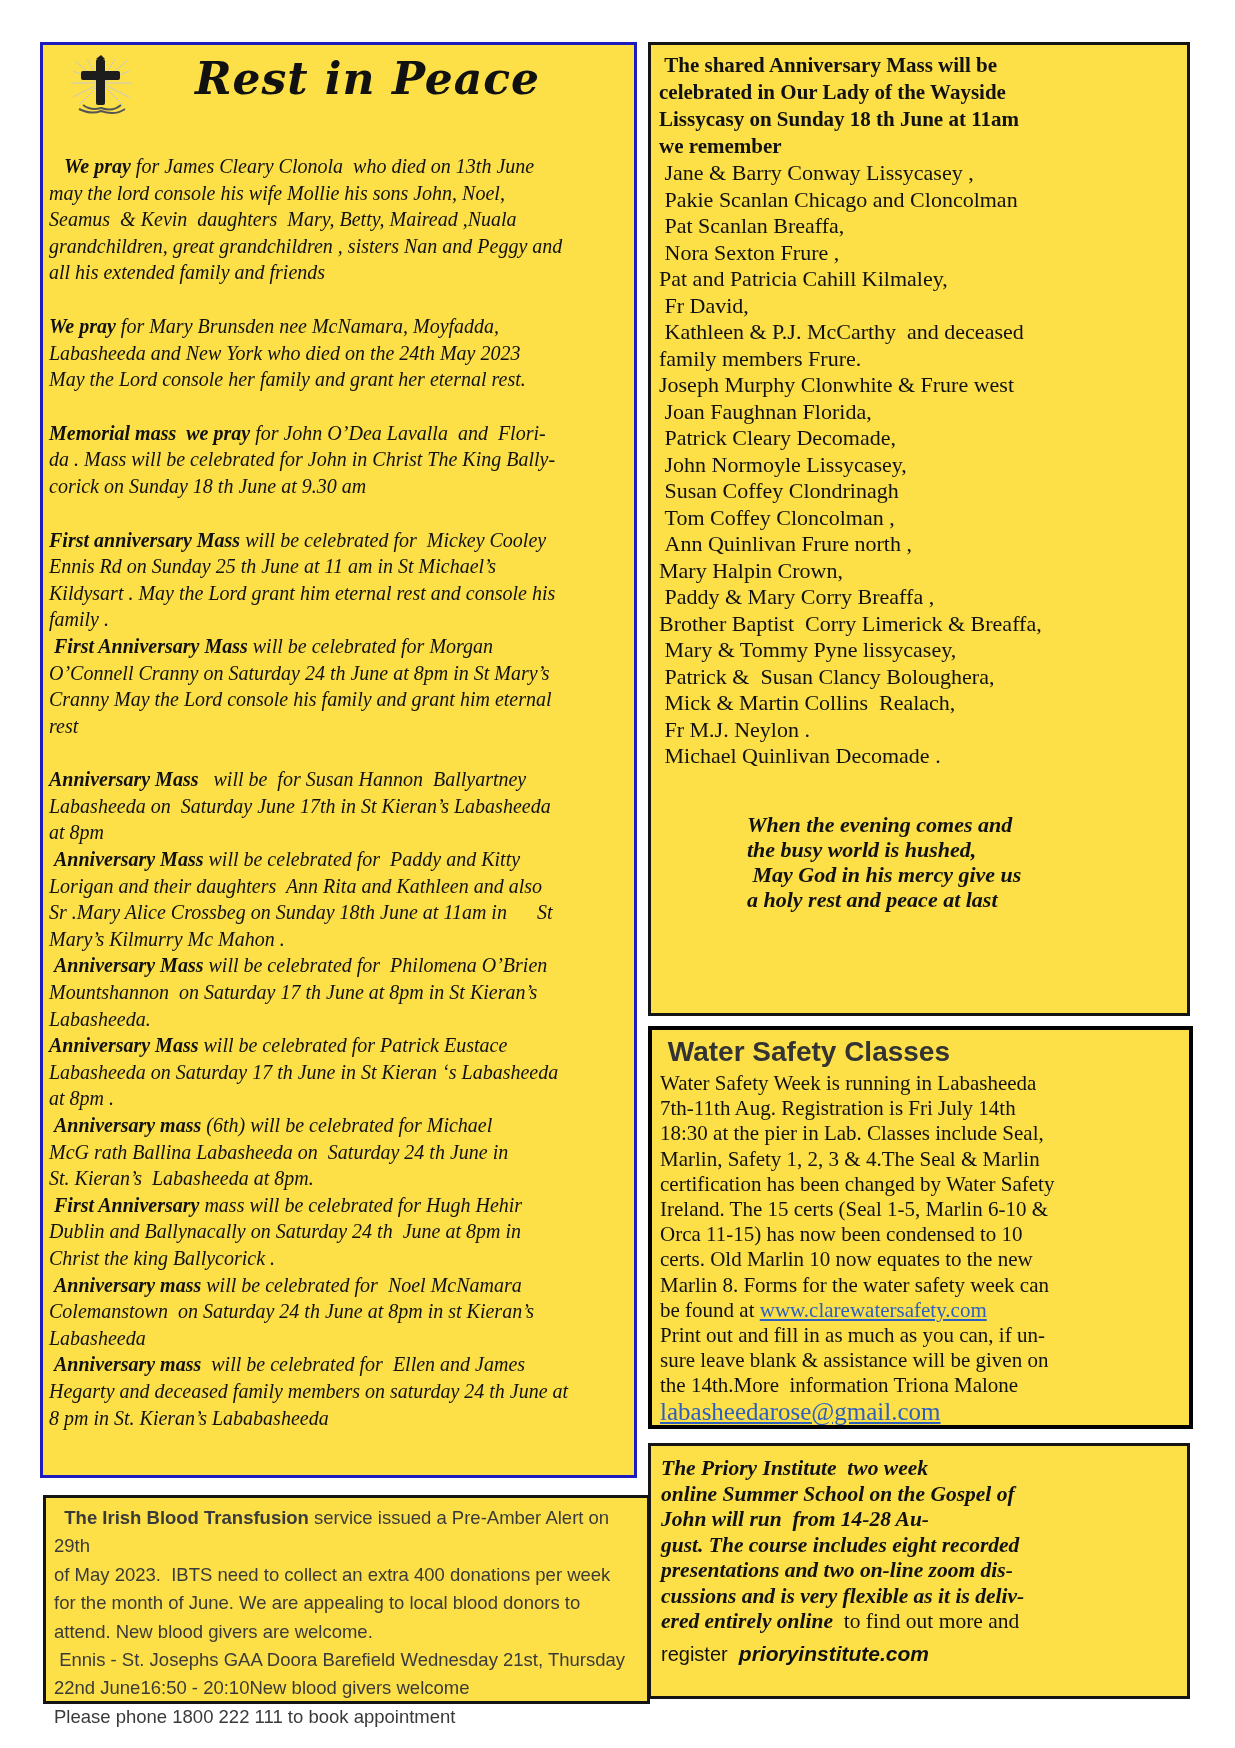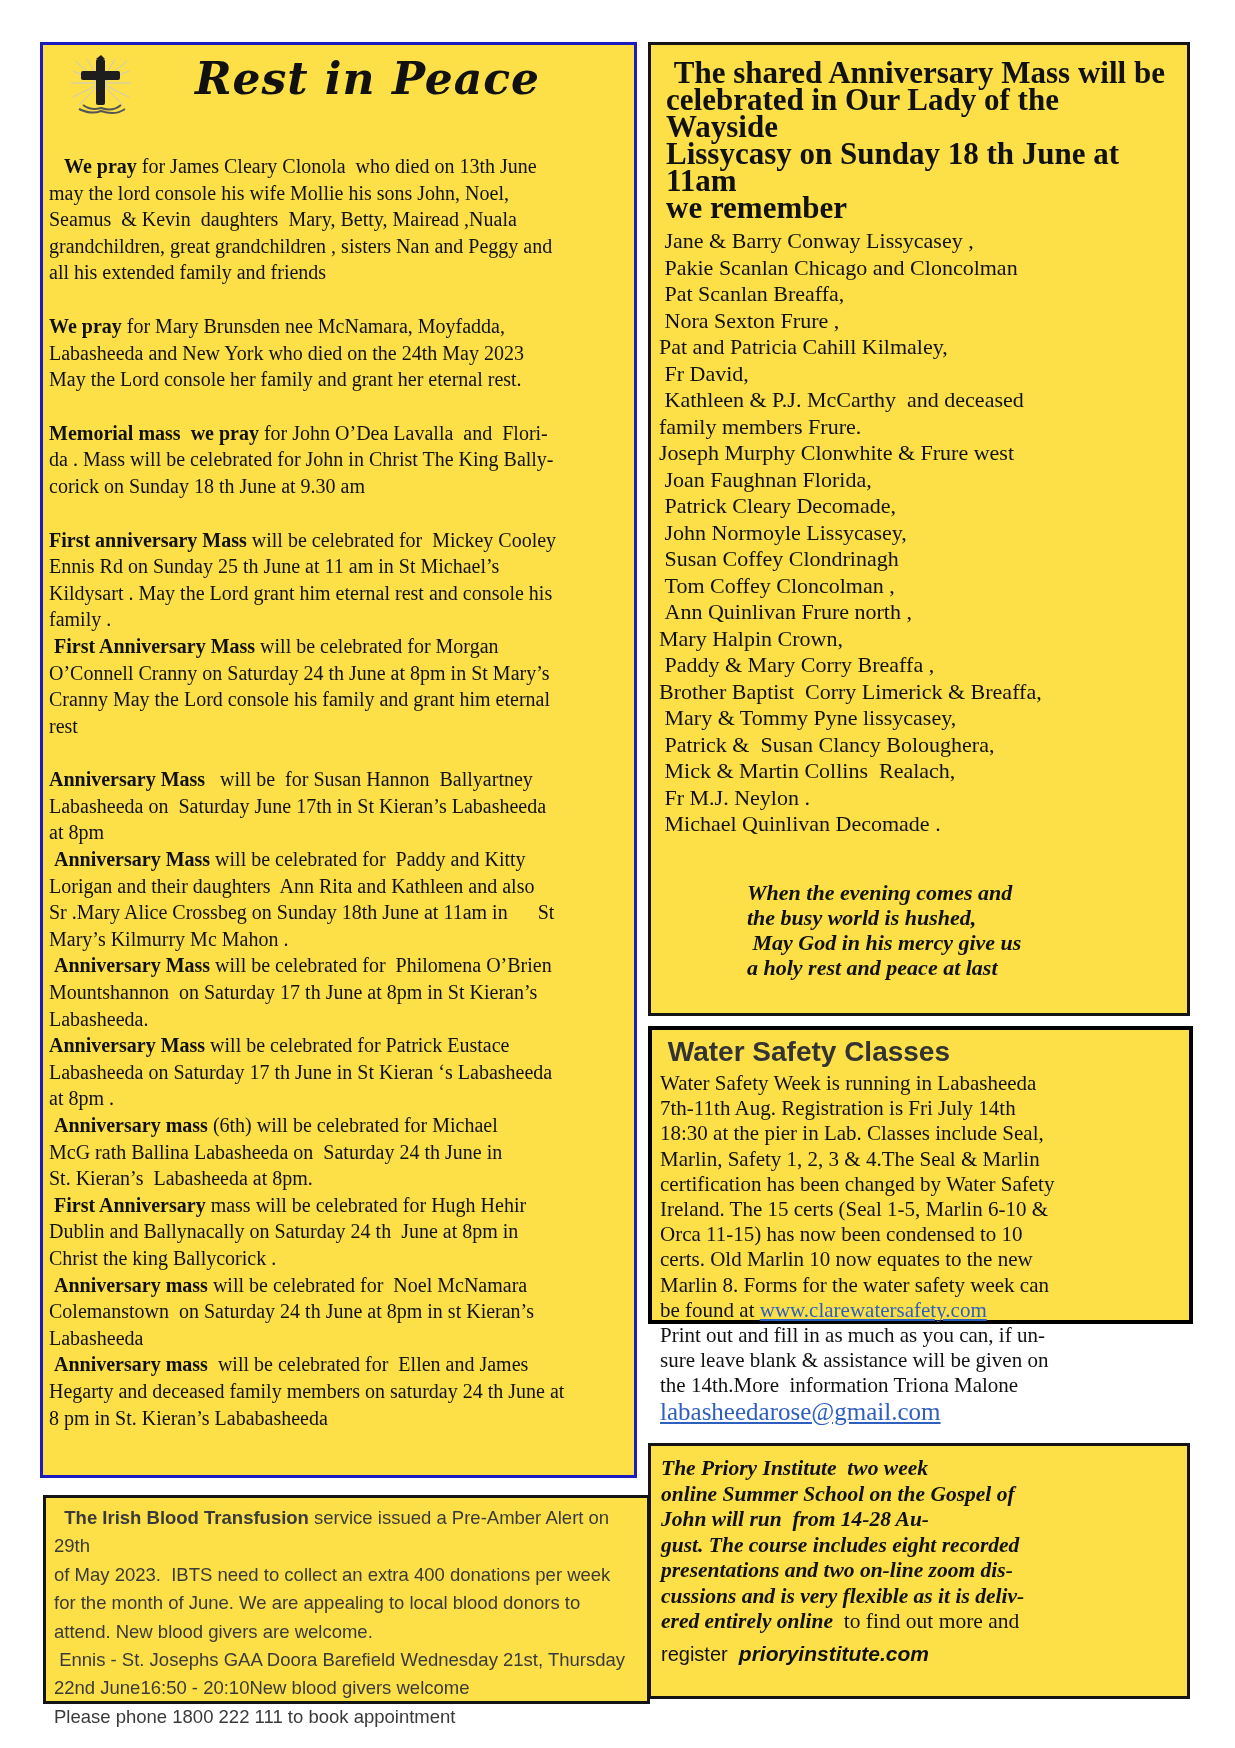--- a/index.html
+++ b/index.html
@@ -6,36 +6,36 @@
   .page{position:relative;width:1235px;height:1748px;background:#ffffff;overflow:hidden;
         font-family:"Liberation Serif","DejaVu Serif",serif;color:#111;}
   .box{position:absolute;box-sizing:border-box;background:#fde047;}
   
   .rip-box{left:40px;top:42px;width:597px;height:1436px;border:3px solid #1c1cbe;padding:8px 2px 8px 6px;}
   .rip-header{display:flex;align-items:flex-start;height:72px;}
   .cross-wrap{width:64px;height:64px;margin-left:20px;flex:0 0 auto;}
   .rip-title{flex:1;text-align:center;margin:0 30px 0 0;font-family:"DejaVu Serif",serif;
              font-weight:bold;font-style:italic;font-size:44px;line-height:52px;letter-spacing:1px;}
   .rip-body{margin-top:28px;font-size:20px;line-height:26.6px;white-space:pre-wrap;}
-  .rip-body p{margin:0;}
+  .rip-body p{margin:0;font-style:italic;}
   .rip-body p.gap{margin-top:27px;}
   .b{font-weight:bold;}
   .bi{font-weight:bold;font-style:italic;}
   
   .blood-box{left:30px;top:1495px;width:607px;height:209px;border:3px solid #141414;padding:6px 4px 4px 8px;margin-left:13px;}
   .blood-text{font-family:"Liberation Sans","DejaVu Sans",sans-serif;font-size:18.5px;line-height:28.4px;
               color:#3a3a3a;white-space:pre-wrap;}
   
   .shared-box{left:648px;top:42px;width:542px;height:974px;border:3px solid #141414;padding:7px 8px 6px 8px;}
-  .shared-header{font-weight:bold;font-size:31px;line-height:27px;white-space:pre-wrap;margin:7px;}
+  .shared-header{font-weight:bold;font-size:21px;line-height:27px;white-space:pre-wrap;margin:0;}
   .names{font-size:22px;line-height:26.5px;white-space:pre-wrap;}
   .poem{margin:42px 0 0 88px;font-weight:bold;font-style:italic;font-size:22px;line-height:25px;white-space:pre-wrap;}
   .candle{margin:26px 0 0 2px;font-weight:bold;font-style:italic;font-size:24px;line-height:27px;white-space:pre-wrap;}
   
-  .water-box{left:648px;top:1026px;width:545px;height:298px;border:4px solid #000;padding:5px 6px 5px 8px;}
+  .water-box{left:648px;top:1026px;width:545px;height:403px;border:4px solid #000;padding:5px 6px 5px 8px;}
   .water-title{font-family:"Liberation Sans","DejaVu Sans",sans-serif;font-weight:bold;font-size:28px;
                line-height:34px;color:#333;margin:0 0 2px 0;white-space:pre-wrap;}
   .water-body{font-size:21px;line-height:25.2px;white-space:pre-wrap;}
   .lnk{color:#2e5fbf;text-decoration:underline;cursor:pointer;}
   .email-link{font-size:25px;}
   
   .priory-box{left:648px;top:1443px;width:542px;height:256px;border:3px solid #141414;padding:10px 16px 6px 10px;}
   .priory-body{font-size:21.5px;line-height:25.5px;white-space:pre-wrap;}
   .sans{font-family:"Liberation Sans","DejaVu Sans",sans-serif;font-size:20px;}
   .sansbi{font-family:"Liberation Sans","DejaVu Sans",sans-serif;font-weight:bold;font-style:italic;font-size:21px;margin-top:32px;}

